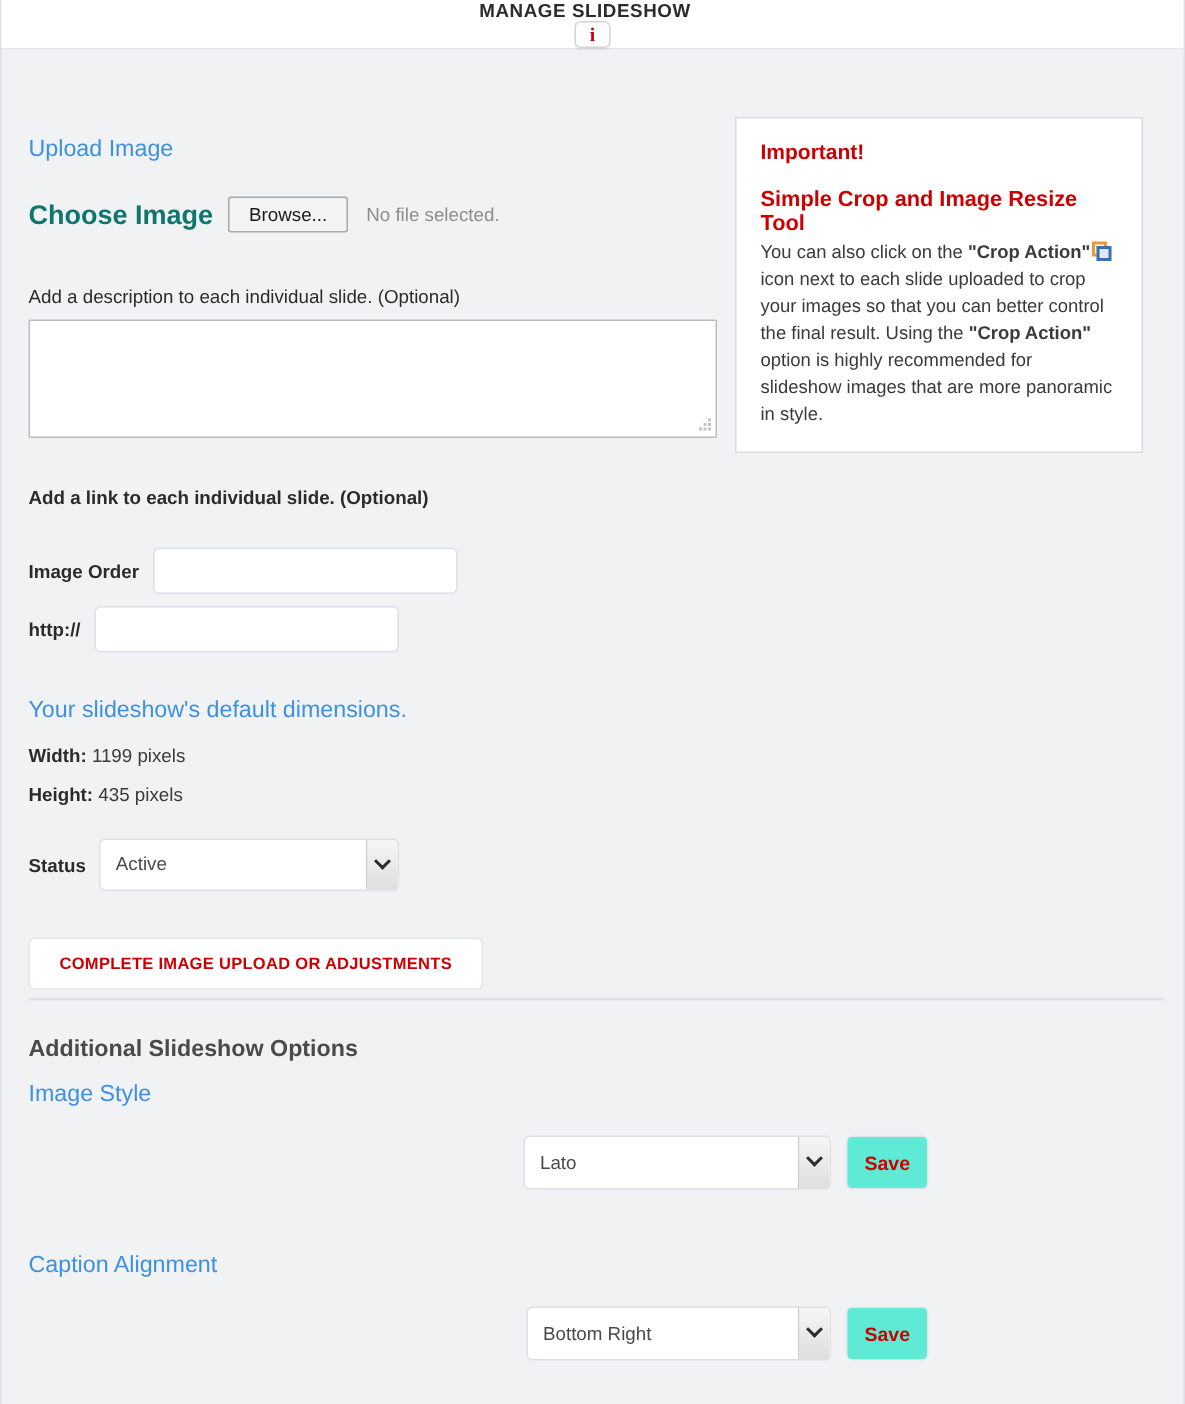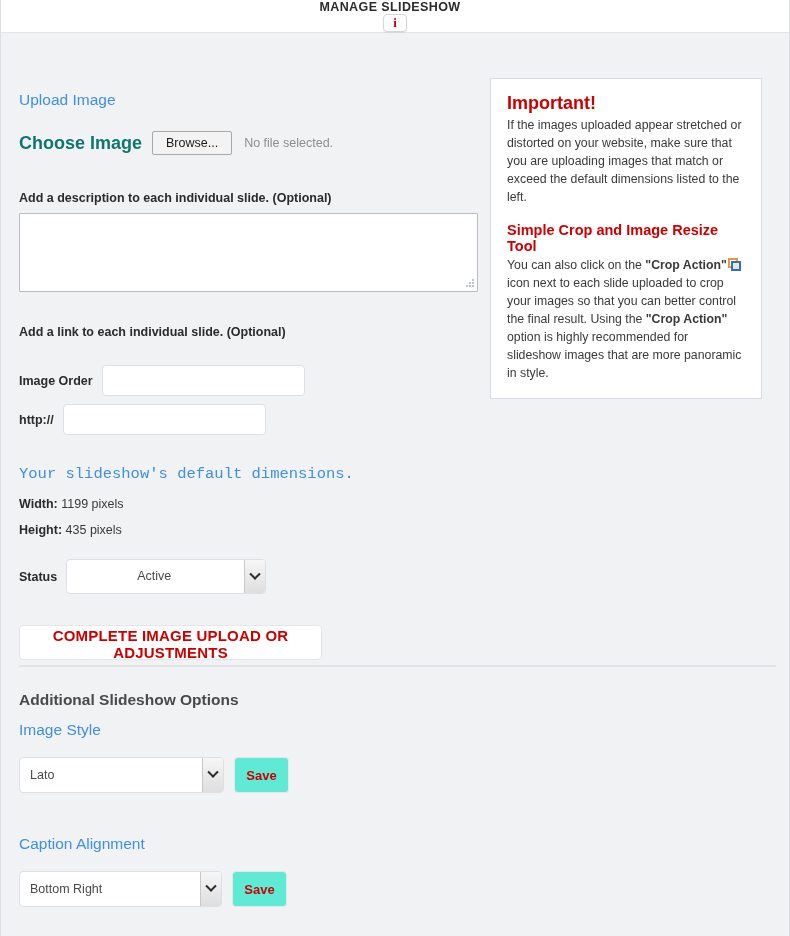--- a/index.html
+++ b/index.html
@@ -102,21 +102,21 @@
     font-family: "Liberation Sans", sans-serif;
   }
   .nofile {
     margin-left: 12px;
     font-size: 12.5px;
     color: #8d8d8d;
   }
 
   .desc-label {
     font-size: 12.5px;
-    font-weight: bold;
+    font-weight: normal;
     color: #2b2b2b;
     margin-top: 36px;
     margin-bottom: 8px;
   }
   .textarea-box {
     width: 459px;
     height: 79px;
     background: #ffffff;
     border: 1px solid #b9bcc2;
     border-radius: 1px;
@@ -165,21 +165,20 @@
   .http-input { width: 203px; }
   .order-row { margin-top: 26px; }
   .order-input { width: 203px; }
 
   .dims-title {
     font-size: 15.5px;
     font-weight: normal;
     color: #3d90e3;
     margin-top: 30px;
     margin-bottom: 14px;
-    font-family: Liberation Mono, monospace;
   }
   .dim-line {
     font-size: 12.5px;
     color: #3a3a3a;
     margin-bottom: 12px;
   }
   .dim-line b { color: #2b2b2b; }
 
   .status-row {
     display: flex;
@@ -216,51 +215,51 @@
     align-items: center;
     justify-content: center;
   }
   .select-arrow:after {
     content: "";
     width: 6px; height: 6px;
     border-right: 2px solid #2c2c2c;
     border-bottom: 2px solid #2c2c2c;
     transform: rotate(45deg) translate(-2px,-2px);
   }
-  .status-select { width: 200px; text-align: center; }
+  .status-select { width: 200px; }
 
   .complete-btn {
     margin-top: 31px;
     width: 303px;
     height: 35px;
     background: #ffffff;
     border: 1px solid #e4e6ea;
     border-radius: 4px;
     color: #cc0000;
-    font-size: 15px;
+    font-size: 11px;
     font-weight: bold;
     letter-spacing: 0.2px;
     cursor: pointer;
     font-family: "Liberation Sans", sans-serif;
   }
 
   
   .info-box {
     position: absolute;
     left: 489px;
     top: 45px;
     width: 272px;
     background: #ffffff;
     border: 1px solid #d7dbe6;
     box-sizing: border-box;
     padding: 14px 16px 16px 16px;
   }
   .info-head {
     color: #cc0000;
-    font-size: 18px;
+    font-size: 14px;
     font-weight: bold;
     margin: 0 0 2px 0;
   }
   .info-head.second {
     margin-top: 16px;
     font-size: 14.5px;
   }
   .info-text {
     font-size: 12.3px;
     line-height: 18px;
@@ -319,20 +318,21 @@
   }
   .adjust-label {
     font-size: 12.5px;
     font-weight: bold;
     color: #2b2b2b;
     margin-bottom: 12px;
   }
   .select-save-row {
     display: flex;
     align-items: center;
+    justify-content: flex-end;
   }
   .font-select { width: 205px; height: 36px; }
   .font-select .sel-text { line-height: 34px; }
   .align-select { width: 203px; height: 36px; }
   .align-select .sel-text { line-height: 34px; }
   .save-btn {
     margin-left: 10px;
     width: 55px;
     height: 36px;
     background: #5eead4;
@@ -407,21 +407,20 @@
           <span class="sel-text">Active</span>
           <span class="select-arrow"></span>
         </span>
       </div>
 
       <button class="complete-btn">COMPLETE IMAGE UPLOAD OR ADJUSTMENTS</button>
     </div>
 
     <div class="info-box">
       <p class="info-head">Important!</p>
-      <p class="info-text">If the images uploaded appear stretched or distorted on your website, make sure that you are uploading images that match or exceed the default dimensions listed to the left.</p>
 
       <p class="info-head second">Simple Crop and Image Resize Tool</p>
       <p class="info-text">
         <span>You can also click on the</span>
         <b>"Crop Action"</b><span class="crop-icon"><span class="sq1"></span><span class="sq2"></span></span>
         <span>icon next to each slide uploaded to crop your images so that you can better control the final result. Using the</span>
         <b>"Crop Action"</b>
         <span>option is highly recommended for slideshow images that are more panoramic in style.</span>
       </p>
     </div>

